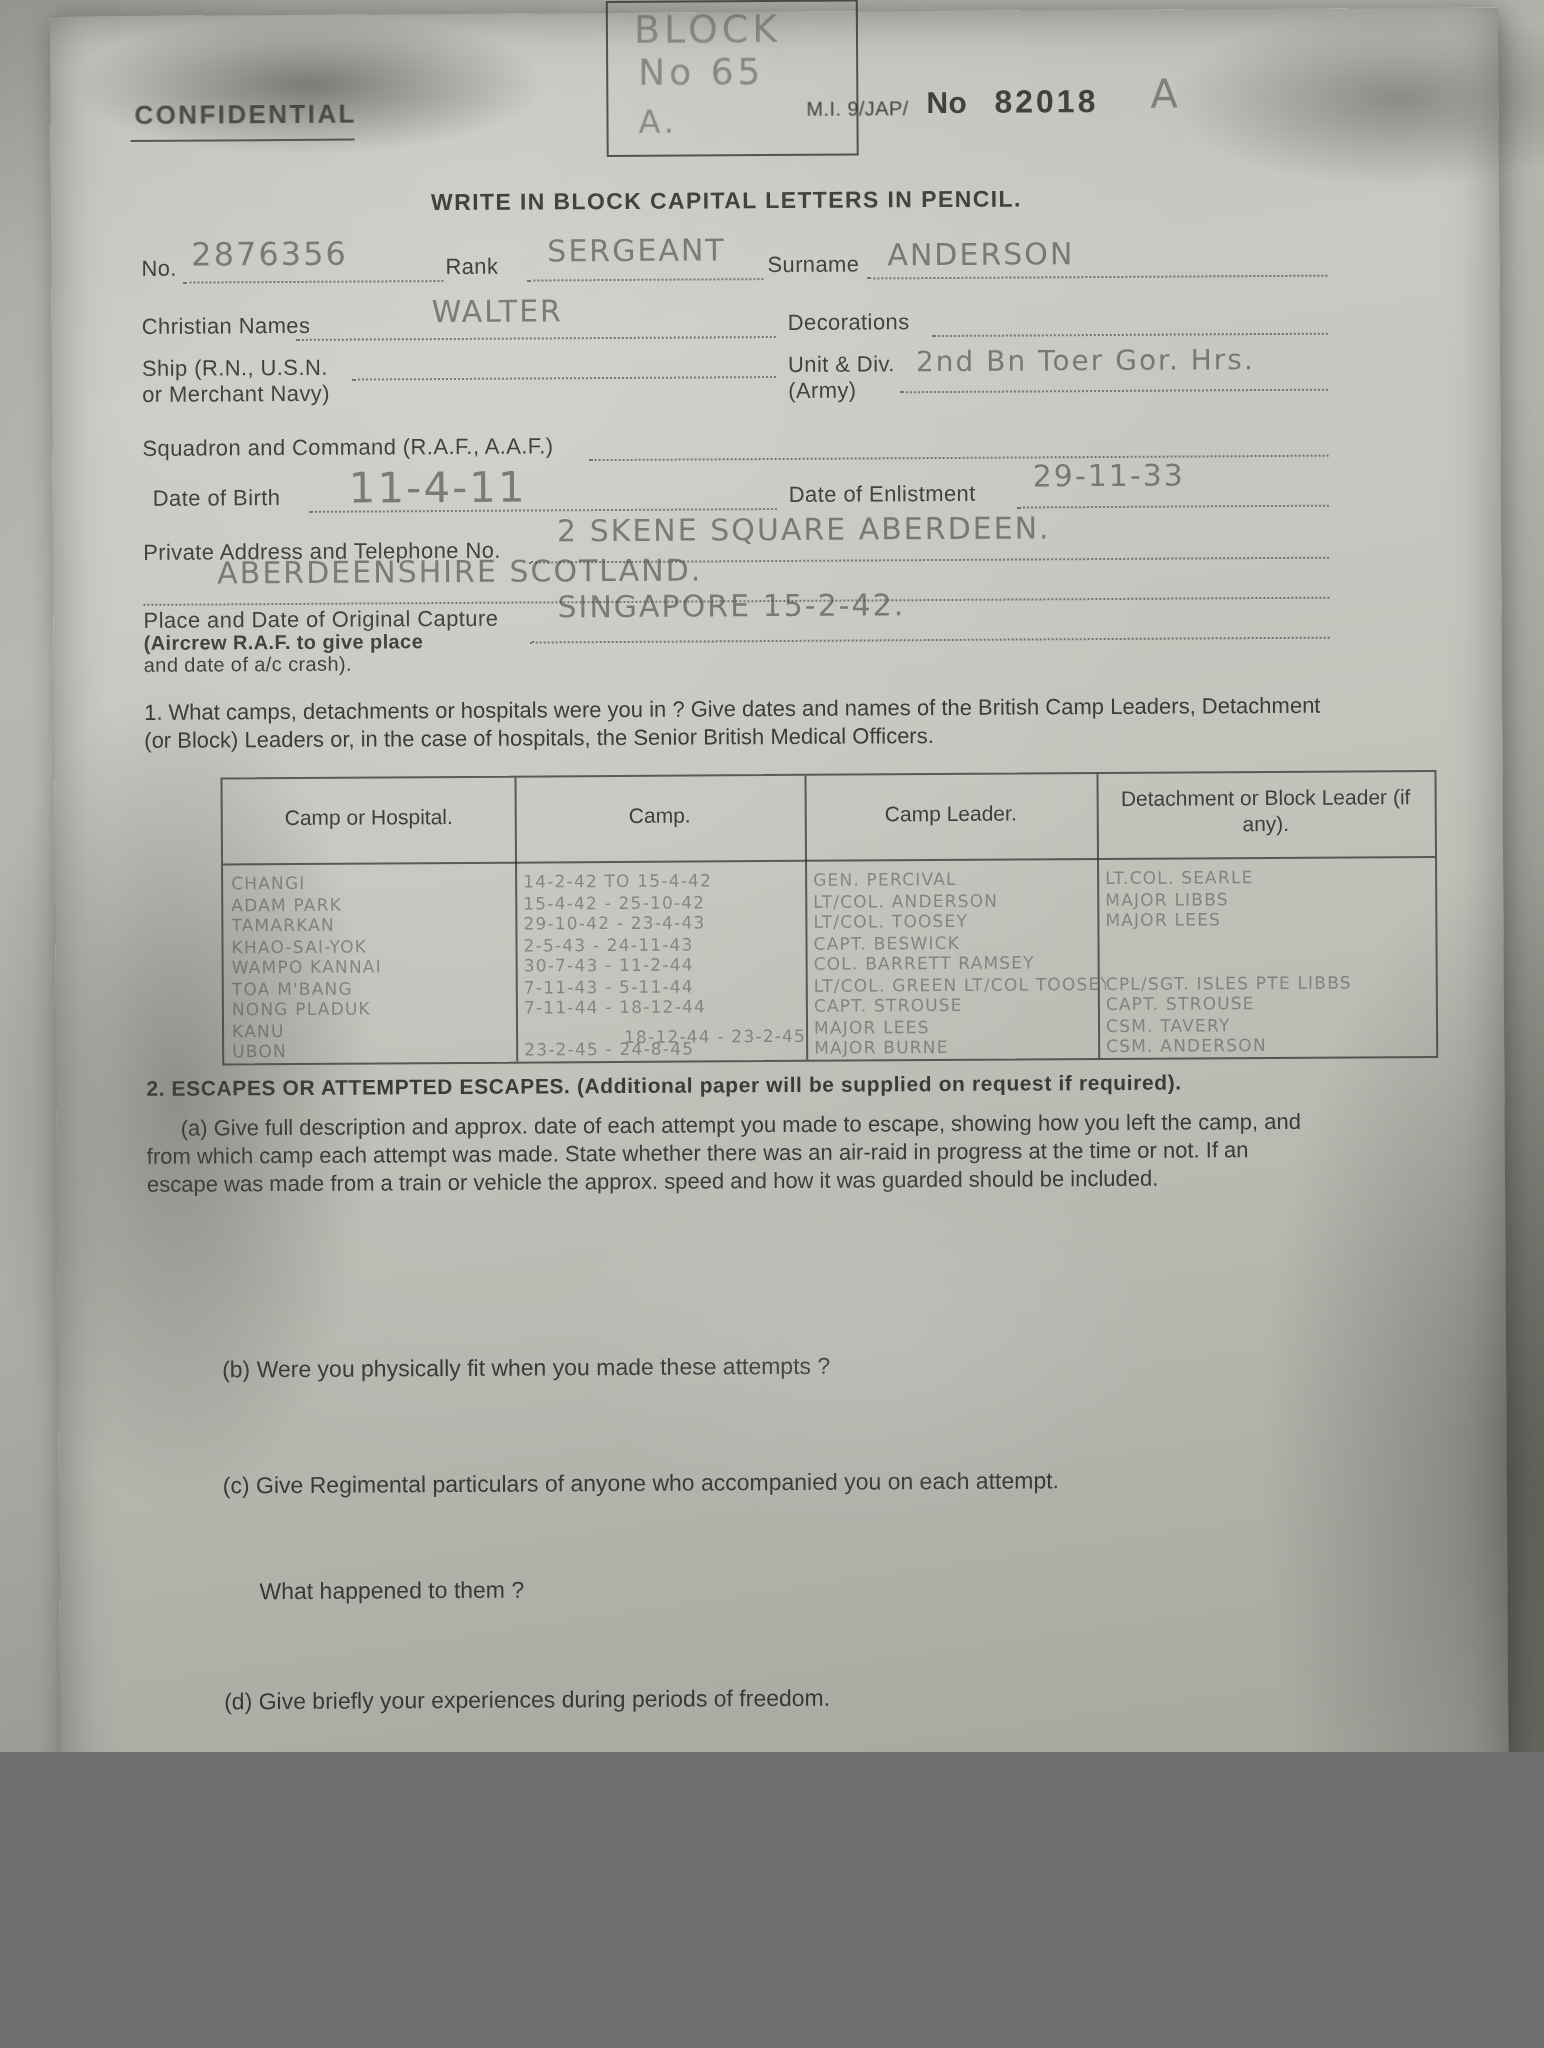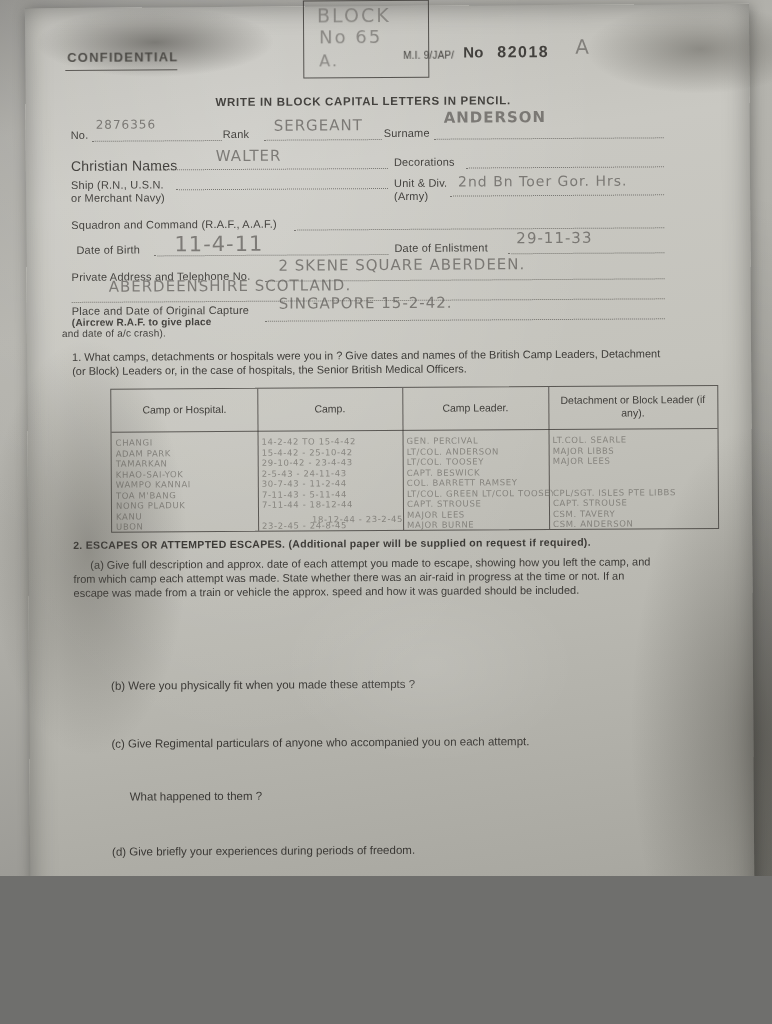--- a/index.html
+++ b/index.html
@@ -73,32 +73,32 @@
     <div class="hw hw-l blur" style="left:294px;top:45px;font-size:16px;opacity:0.5;">A.</div>
 
     <div class="pr blur" style="left:378px;top:44px;font-size:10px;">M.I. 9/JAP/</div>
     <div class="pr" style="left:438px;top:38px;font-size:15px;font-weight:bold;">No</div>
     <div class="pr" style="left:472px;top:38px;font-size:16px;font-weight:bold;letter-spacing:1.5px;">82018</div>
     <div class="hw" style="left:550px;top:30px;font-size:20px;opacity:0.55;">A</div>
 
     <div class="pr" style="left:190px;top:89px;font-size:11.5px;font-weight:bold;letter-spacing:0.7px;">WRITE IN BLOCK CAPITAL LETTERS IN PENCIL.</div>
 
     <div class="pr" style="left:45px;top:121px;font-size:11px;">No.</div>
-    <div class="hw" style="left:70px;top:110px;font-size:12px;text-align:right;">2876356</div>
+    <div class="hw" style="left:70px;top:110px;font-size:16px;text-align:right;">2876356</div>
     <div class="rule" style="left:66px;top:133px;width:130px;"></div>
 
     <div class="pr" style="left:197px;top:121px;font-size:11px;">Rank</div>
     <div class="hw" style="left:248px;top:110px;font-size:15px;">SERGEANT</div>
     <div class="rule" style="left:238px;top:133px;width:118px;"></div>
 
     <div class="pr" style="left:358px;top:121px;font-size:11px;">Surname</div>
-    <div class="hw" style="left:418px;top:103px;font-size:15px;font-weight:bold;">ANDERSON</div>
+    <div class="hw" style="left:418px;top:113px;font-size:15px;">ANDERSON</div>
     <div class="rule" style="left:408px;top:133px;width:230px;"></div>
 
-    <div class="pr" style="left:45px;top:150px;font-size:14px;">Christian Names</div>
+    <div class="pr" style="left:45px;top:150px;font-size:11px;">Christian Names</div>
     <div class="hw" style="left:190px;top:140px;font-size:15px;">WALTER</div>
     <div class="rule" style="left:122px;top:162px;width:240px;"></div>
 
     <div class="pr" style="left:368px;top:150px;font-size:11px;">Decorations</div>
     <div class="hw" style="left:450px;top:140px;font-size:15px;"></div>
     <div class="rule" style="left:440px;top:162px;width:198px;"></div>
 
     <div class="prs" style="left:45px;top:171px;font-size:11px;line-height:13px;width:140px;">Ship (R.N., U.S.N.</div>
     <div class="prs" style="left:45px;top:184px;font-size:11px;line-height:13px;width:160px;">or Merchant Navy)</div>
     <div class="rule" style="left:150px;top:182px;width:212px;"></div>
@@ -122,21 +122,21 @@
 
     <div class="pr" style="left:45px;top:263px;font-size:11px;">Private Address and Telephone No.</div>
     <div class="hw" style="left:252px;top:250px;font-size:15px;">2 SKENE SQUARE ABERDEEN.</div>
     <div class="rule" style="left:238px;top:274px;width:400px;"></div>
     <div class="hw" style="left:82px;top:270px;font-size:15px;">ABERDEENSHIRE SCOTLAND.</div>
     <div class="rule" style="left:45px;top:294px;width:593px;"></div>
 
     <div class="pr" style="left:45px;top:297px;font-size:11px;">Place and Date of Original Capture</div>
     <div class="hw" style="left:252px;top:288px;font-size:15px;">SINGAPORE 15-2-42.</div>
     <div class="prs" style="left:45px;top:309px;font-size:10px;font-weight:bold;">(Aircrew R.A.F. to give place</div>
-    <div class="prs" style="left:35px;top:320px;font-size:10px;text-align:right;">and date of a/c crash).</div>
+    <div class="prs" style="left:45px;top:320px;font-size:10px;text-align:right;">and date of a/c crash).</div>
     <div class="rule" style="left:238px;top:314px;width:400px;"></div>
 
     <div class="qn" style="left:45px;top:343px;">1.   What camps, detachments or hospitals were you in ?  Give dates and names of the British Camp Leaders, Detachment</div>
     <div class="qn" style="left:45px;top:357px;">(or Block) Leaders or, in the case of hospitals, the Senior British Medical Officers.</div>
 
     <div id="tbl">
       <div class="v" style="left:146px;"></div>
       <div class="v" style="left:291px;"></div>
       <div class="v" style="left:437px;"></div>
       <div class="h" style="top:42px;"></div>

